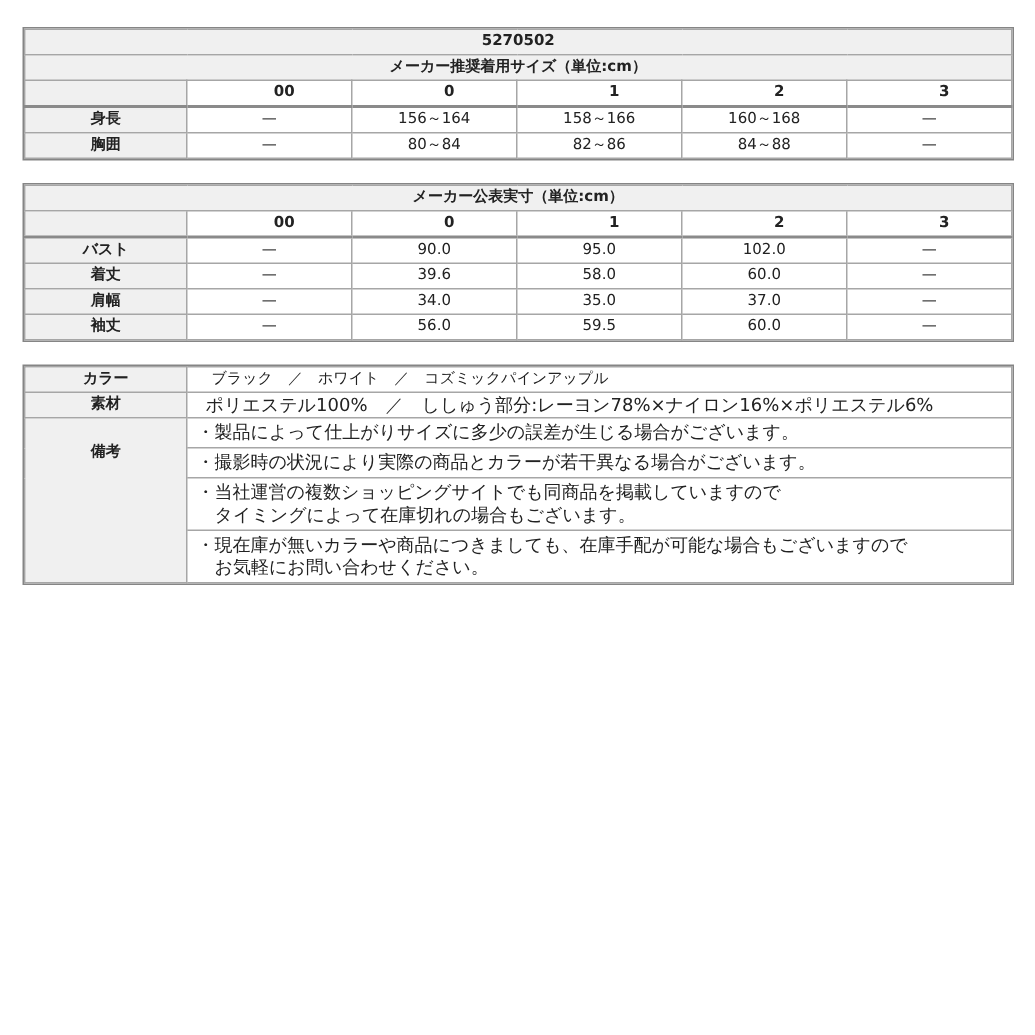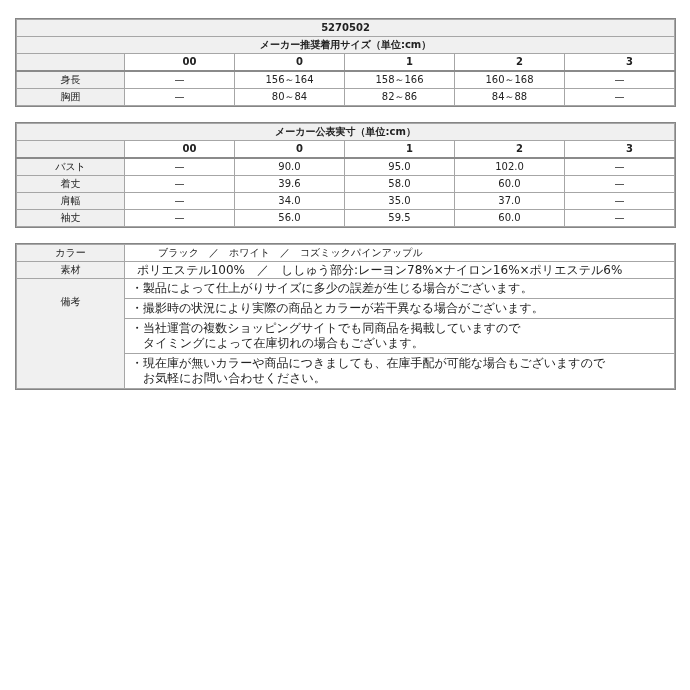--- a/index.html
+++ b/index.html
@@ -43,28 +43,28 @@
     background: #f0f0f0;
     font-weight: bold;
   }
   .cols-row td {
     font-weight: bold;
     border-bottom: 2px solid #8a8a8a;
     padding-left: 22px;
   }
   td.lbl {
     background: #f0f0f0;
-    font-weight: normal;
+    font-weight: bold;
   }
   td.val {
     text-align: left;
     padding-left: 12px;
   }
   td.val.color-val {
-    padding-left: 33px;
+    padding-left: 16px;
   }
   td.val.small {
     font-size: 12px;
   }
   td.note {
     white-space: pre-wrap;
     line-height: 15px;
     padding: 2px 4px 2px 6px;
     height: auto;
   }

